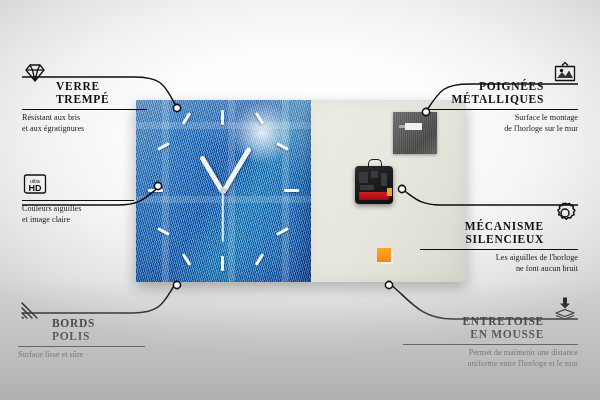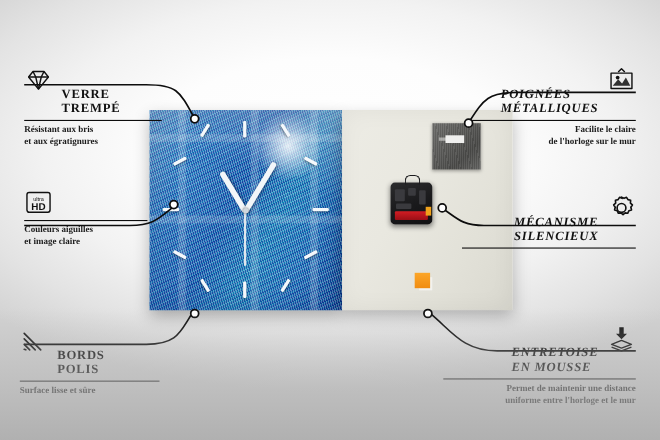--- a/index.html
+++ b/index.html
@@ -87,25 +87,25 @@
   .callout{position:absolute;}
   .callout .head{display:flex;align-items:center;gap:8px;}
   .callout.left .head{justify-content:flex-start;}
   .callout.right .head{justify-content:flex-end;}
   .title{
     font-family:"Liberation Serif", serif;
     font-weight:bold;font-size:11.5px;letter-spacing:.7px;color:#111;
     line-height:13px;text-transform:uppercase;white-space:pre-line;margin-top:40px;
   }
   .callout.left .title{text-align:left;}
-  .callout.right .title{text-align:left;font-style:italic;}
+  .callout.right .title{text-align:right;}
   .rule{height:1.4px;background:#0d0d0d;margin:3px 0 3px;}
   .desc{
     font-family:"Liberation Serif", serif;
-    font-size:8.2px;line-height:10.4px;color:#1b1b1b;white-space:pre-line;font-weight:bold;
+    font-size:8.2px;line-height:10.4px;color:#1b1b1b;white-space:pre-line;
   }
   .callout.right .desc{text-align:right;}
   .ico{width:26px;height:26px;flex:0 0 26px;display:block;}
   .ico svg{display:block;width:26px;height:26px;}
 
   
   #wires{position:absolute;left:0;top:0;width:600px;height:400px;pointer-events:none;}
 </style>
 </head>
 <body>
@@ -247,38 +247,40 @@
             <g fill="none" stroke="#111" stroke-width="1.3" stroke-linejoin="round">
           <path d="M10 5.5 L13 2.5 L16 5.5"></path>
           <rect x="3.5" y="6.5" width="19" height="14"></rect>
           <path d="M5 18 L10 12 L13.5 16 L17 10.5 L21 18 Z" fill="#111" stroke="none" opacity=".85"></path>
           <circle cx="9.5" cy="10.5" r="1.7" fill="#111" stroke="none"></circle>
         </g>
           </svg>
       </span>
     </div>
     <div class="rule" style="width:150px;margin-left:auto;"></div>
-    <div class="desc">Facilite le claire
+    <div class="desc">Surface le montage
 de l'horloge sur le mur</div>
   </div>
 
-  <div class="callout right" style="left:420px;top:156px;width:158px;">
+  <div class="callout right" style="left:420px;top:180px;width:158px;">
     <div class="head">
       <span class="title">MÉCANISME
 SILENCIEUX</span>
       <span class="ico">
         <svg viewBox="0 0 26 26">
             <g fill="none" stroke="#111" stroke-width="1.5" stroke-linejoin="round">
           <path d="M13 3.2 l2.3 1.1 2.3-.9 1.3 2.1 2.4.6 -.2 2.5 1.8 1.7 -1.4 2.1 .6 2.4 -2.4 .8 -1 2.3 -2.4-.4 -1.9 1.6 -1.9-1.6 -2.4 .4 -1-2.3 -2.4-.8 .6-2.4 -1.4-2.1 1.8-1.7 -.2-2.5 2.4-.6 1.3-2.1 2.3 .9 Z"></path>
           <circle cx="13" cy="13" r="4"></circle>
         </g>
           </svg>
       </span>
     </div>
     <div class="rule" style="width:158px;margin-left:auto;"></div>
+    <div class="desc">Les aiguilles de l'horloge
+ne font aucun bruit</div>
   </div>
 
   <div class="callout right" style="left:403px;top:275px;width:175px;">
     <div class="head">
       <span class="title">ENTRETOISE
 EN MOUSSE</span>
       <span class="ico">
         <svg viewBox="0 0 26 26">
             <g fill="none" stroke="#111" stroke-width="1.3" stroke-linejoin="round">
           <path d="M11 2.5 h4 v6 h3 l-5 5 -5-5 h3 Z" fill="#111" stroke="none"></path>

